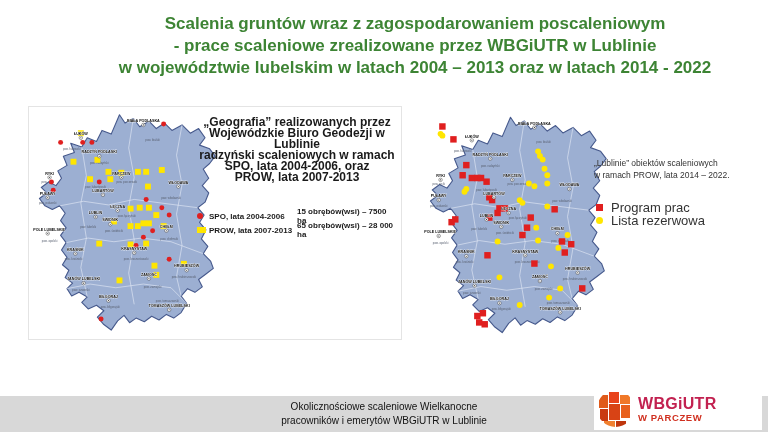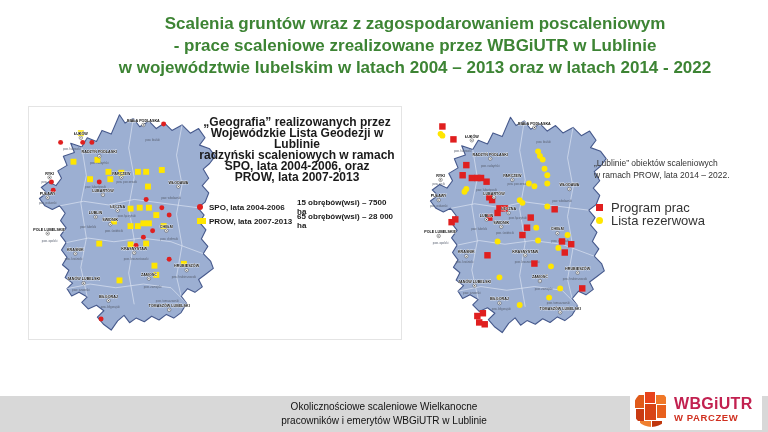--- a/index.html
+++ b/index.html
@@ -7,40 +7,40 @@
          font-family:"Liberation Sans",sans-serif;}
   
   .title{position:absolute;top:13px;left:0;width:768px;text-align:center;
          font-size:17px;font-weight:bold;line-height:22px;padding-left:31px;}
   
   .panel-left{position:absolute;left:28px;top:106px;width:372px;height:232px;
               border:1px solid #e4e4e4;background:#fff;}
   .map-left{position:absolute;left:4px;top:4px;width:184px;height:221px;}
   .legend-left{position:absolute;left:168px;top:10px;width:200px;color:#1a1a1a;}
   .lg-title{font-size:12px;font-weight:bold;line-height:11px;text-align:center;}
-  .lg-items{margin-top:17px;}
+  .lg-items{margin-top:26px;}
   .lg-item{display:flex;align-items:center;height:14px;font-size:8px;font-weight:bold;}
   .lg-sym{width:12px;display:flex;align-items:center;}
   .sym-red-dot{width:6px;height:6px;border-radius:50%;}
   .sym-yellow-square{width:9px;height:6px;}
   .sym-red-square{width:7px;height:7px;}
   .sym-yellow-dot{width:7px;height:7px;border-radius:50%;}
   .lg-label{width:88px;}
   .lg-detail{flex:1;}
   
   .map-right{position:absolute;left:424px;top:111px;width:184px;height:226px;}
   .legend-right{position:absolute;left:594px;top:158px;width:170px;color:#333;}
   .lg2-title{font-size:8.5px;line-height:11.5px;}
   .lg2-items{margin-top:20px;}
   .lg2-item{display:flex;align-items:center;height:13px;font-size:13px;}
   .lg2-item .lg-sym{width:15px;padding-left:2px;}
   
   .footer-bar{position:absolute;left:0;bottom:0;width:768px;height:36px;background:#d8d8d8;}
   .footer-text{padding-top:4px;text-align:center;font-size:10px;line-height:14px;color:#111;}
-  .logo-card{position:absolute;right:6px;bottom:2px;width:132px;height:43px;background:#fff;
+  .logo-card{position:absolute;right:6px;bottom:2px;width:168px;height:43px;background:#fff;
              display:flex;align-items:center;}
   .logo-icon{position:relative;width:37px;height:37px;border-radius:50%;overflow:hidden;
              margin-left:3px;background:#fff;flex:none;}
   .logo-icon .b{position:absolute;}
   .logo-text{margin-left:4px;}
   .logo-title{font-size:16px;font-weight:bold;line-height:17px;letter-spacing:.3px;}
   .logo-sub{font-size:9.5px;font-weight:bold;letter-spacing:.6px;}
 </style>
 </head>
 <body>
@@ -182,21 +182,21 @@
         <circle cx="82" cy="206" r="1.9" fill="#fff" stroke="#333" stroke-width="0.5"></circle>
         <circle cx="82" cy="206" r="0.6" fill="#333"></circle>
         <text x="82" y="203" font-size="4" font-weight="bold" fill="#101010" stroke="#ffffff" stroke-width="0.6" paint-order="stroke" text-anchor="middle">BIŁGORAJ</text>
         <circle cx="148" cy="216" r="1.9" fill="#fff" stroke="#333" stroke-width="0.5"></circle>
         <circle cx="148" cy="216" r="0.6" fill="#333"></circle>
         <text x="148" y="213" font-size="4" font-weight="bold" fill="#101010" stroke="#ffffff" stroke-width="0.6" paint-order="stroke" text-anchor="middle">TOMASZÓW LUBELSKI</text>
       </svg>
     <div class="legend-left">
       <div class="lg-title">
         <div>„Geografia” realizowanych przez</div>
-        <div>Wojewódzkie Lista Geodezji w Lublinie</div>
+        <div>Wojewódzkie Biuro Geodezji w Lublinie</div>
         <div>radzyński scaleniowych w ramach</div>
         <div>SPO, lata 2004-2006, oraz</div>
         <div>PROW, lata 2007-2013</div>
       </div>
       <div class="lg-items">
         <div class="lg-item">
           <span class="lg-sym">
               <span class="sym-red-dot" style="background: rgb(224, 31, 31);"></span>
             </span>
           <span class="lg-label">SPO, lata 2004-2006</span>

